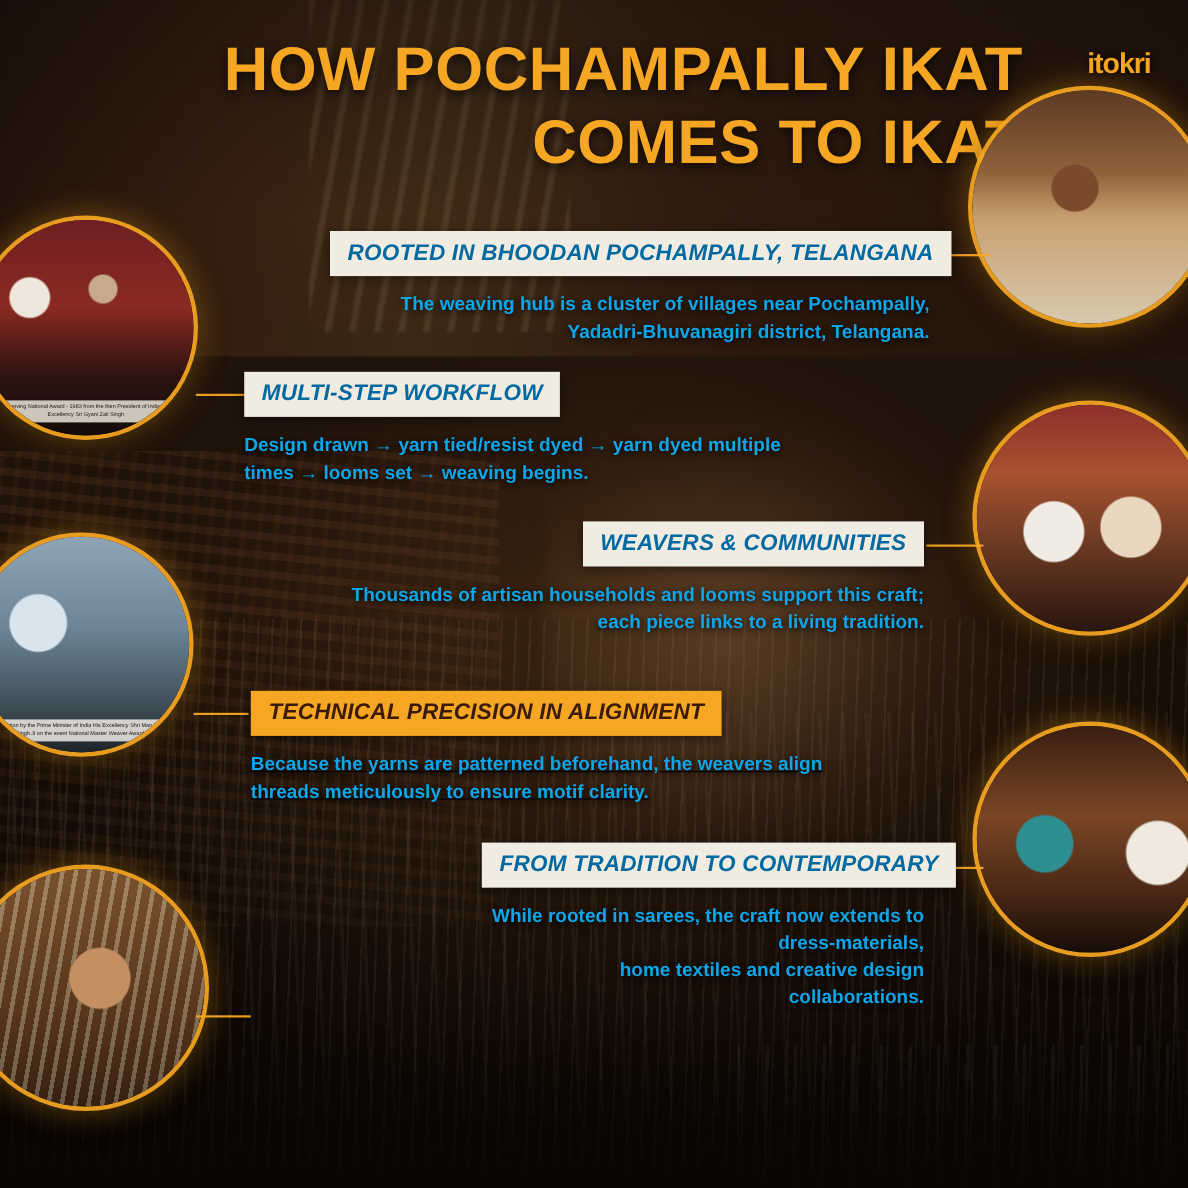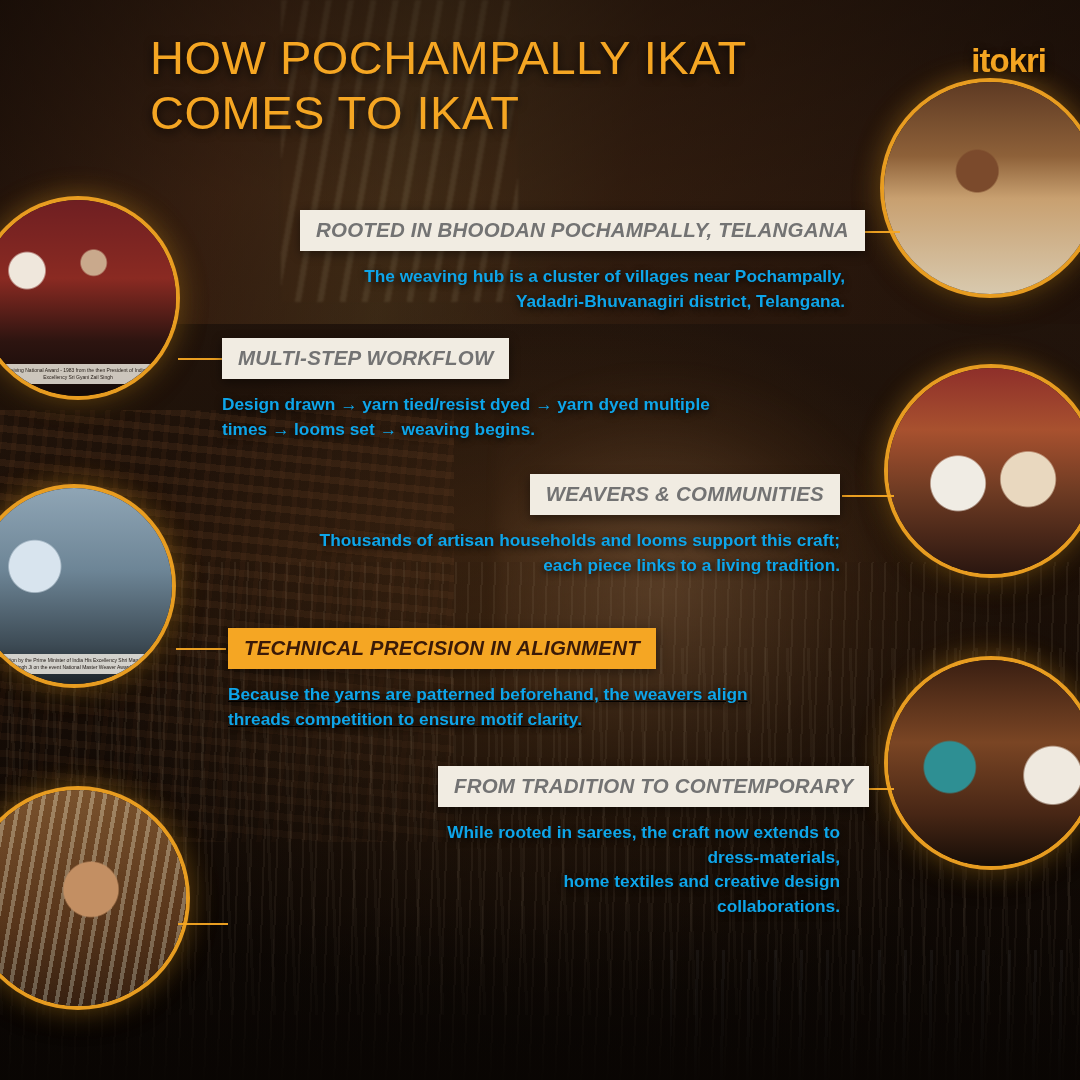--- a/index.html
+++ b/index.html
@@ -85,37 +85,37 @@
     position: absolute;
     inset: 0;
     background:
       linear-gradient(180deg, rgba(12,7,4,0.55) 0%, rgba(12,7,4,0.30) 18%, rgba(14,8,4,0.35) 50%, rgba(10,6,3,0.55) 100%);
   }
 
   
   .title {
     position: absolute;
     left: 0; right: 0; top: 30px;
-    text-align: left;
+    text-align: right;
     color: #f5a623;
-    font-size: 47px;
-    font-weight: normal;
+    font-size: 56px;
+    font-weight: bold;
     letter-spacing: 0.5px;
     line-height: 1.18;
     text-shadow: 0 3px 10px rgba(0,0,0,0.75);
     padding: 0 150px;
   }
   .title .line2 { display: block; }
 
   .brand {
     position: absolute;
     right: 34px;
     top: 42px;
     color: #f5a623;
-    font-size: 33px;
+    font-size: 26px;
     font-weight: bold;
     letter-spacing: -1px;
     text-shadow: 0 2px 8px rgba(0,0,0,0.8);
     display: flex;
     align-items: center;
     gap: 1px;
   }
 
   
   .photo {
@@ -198,21 +198,21 @@
 
   
   .block { position: absolute; }
   .chip {
     display: inline-block;
     padding: 8px 16px 9px 16px;
     font-size: 20.5px;
     font-weight: bold;
     font-style: italic;
     letter-spacing: 0.2px;
-    color: #737373;
+    color: #0369a1;
     background: #f1ece2;
     box-shadow: 0 3px 10px rgba(0,0,0,0.45);
     white-space: nowrap;
   }
   .chip.amber { background: #f5a623; color: #3a1a08; }
   .body {
     margin-top: 13px;
     color: #0ea5e9;
     font-size: 17.3px;
     font-weight: bold;
@@ -304,21 +304,21 @@
 
   <div class="block b2">
     <div class="chip">MULTI-STEP WORKFLOW</div>
     <div class="body">Design drawn → yarn tied/resist dyed → yarn dyed multiple
 times → looms set → weaving begins.</div>
   </div>
 
   <div class="block b4">
     <div class="chip amber">TECHNICAL PRECISION IN ALIGNMENT</div>
     <div class="body">Because the yarns are patterned beforehand, the weavers align
-threads competition to ensure motif clarity.</div>
+threads meticulously to ensure motif clarity.</div>
   </div>
 
   <div class="block b5">
     <div style="text-align:right;">
       <div class="chip">FROM TRADITION TO CONTEMPORARY</div>
     </div>
     <div class="body ralign">While rooted in sarees, the craft now extends to dress-materials,
 home textiles and creative design collaborations.</div>
   </div>
 

